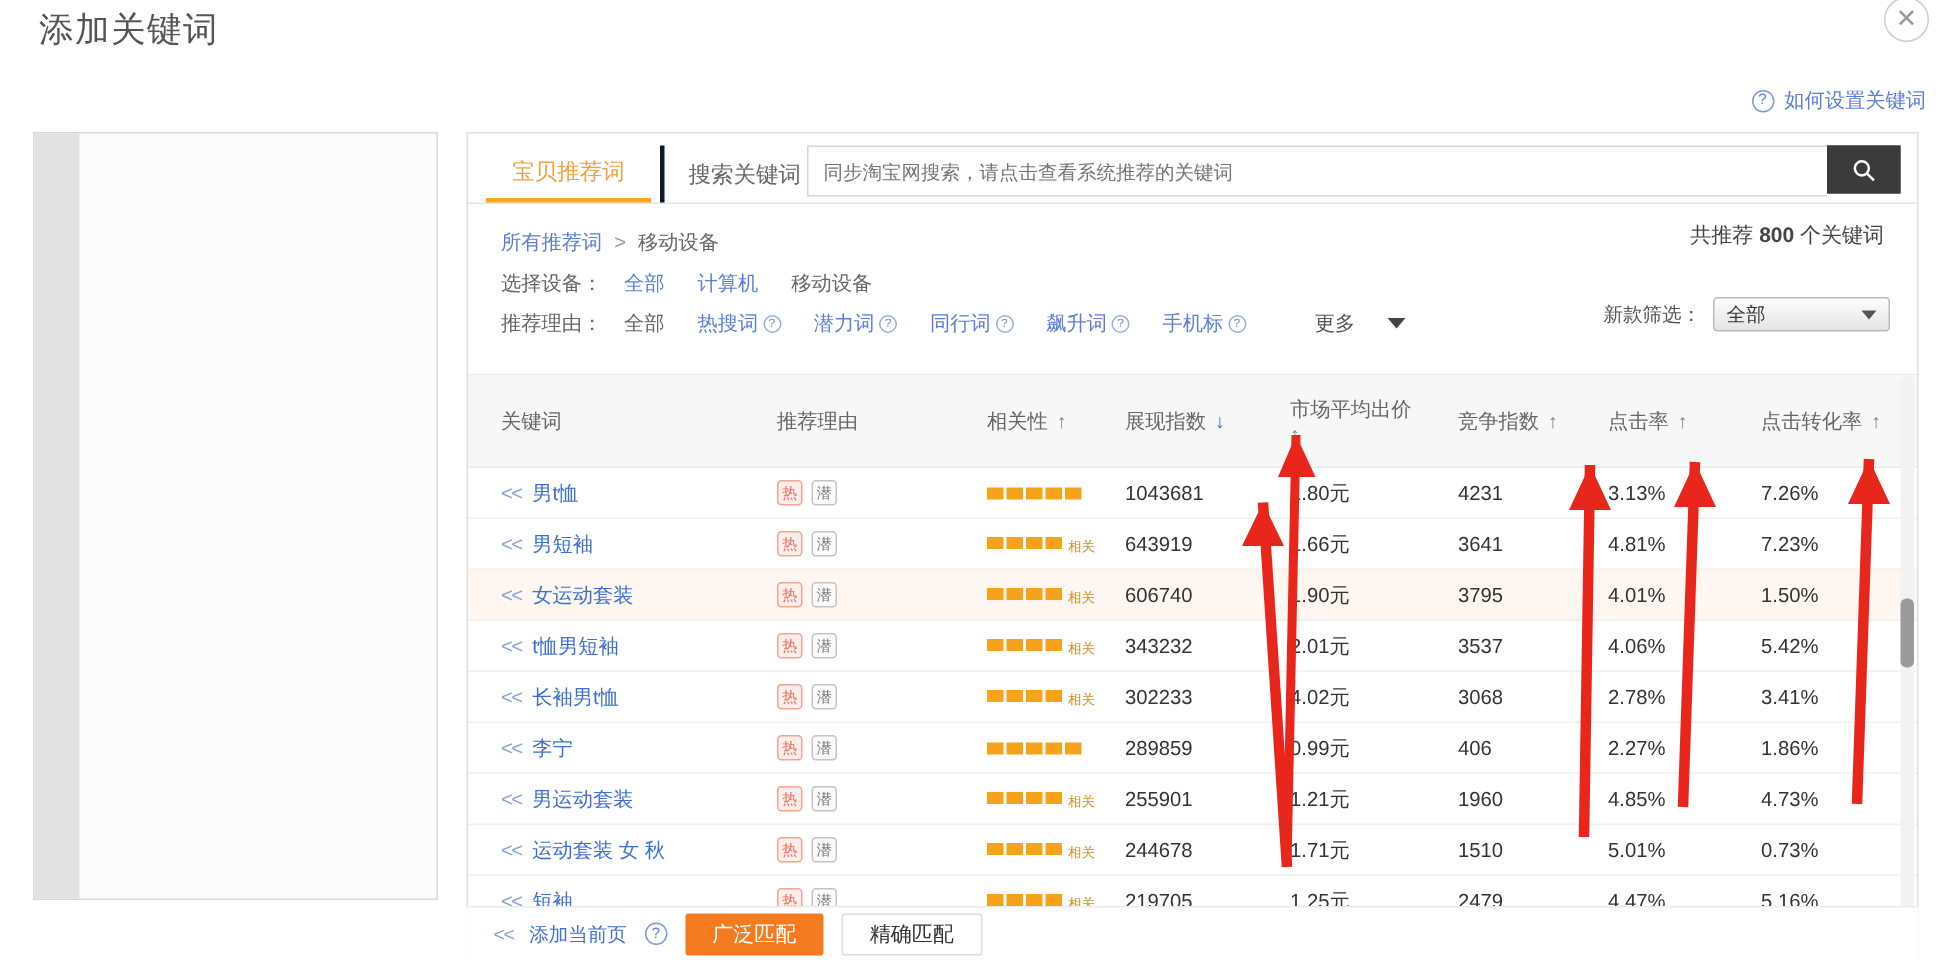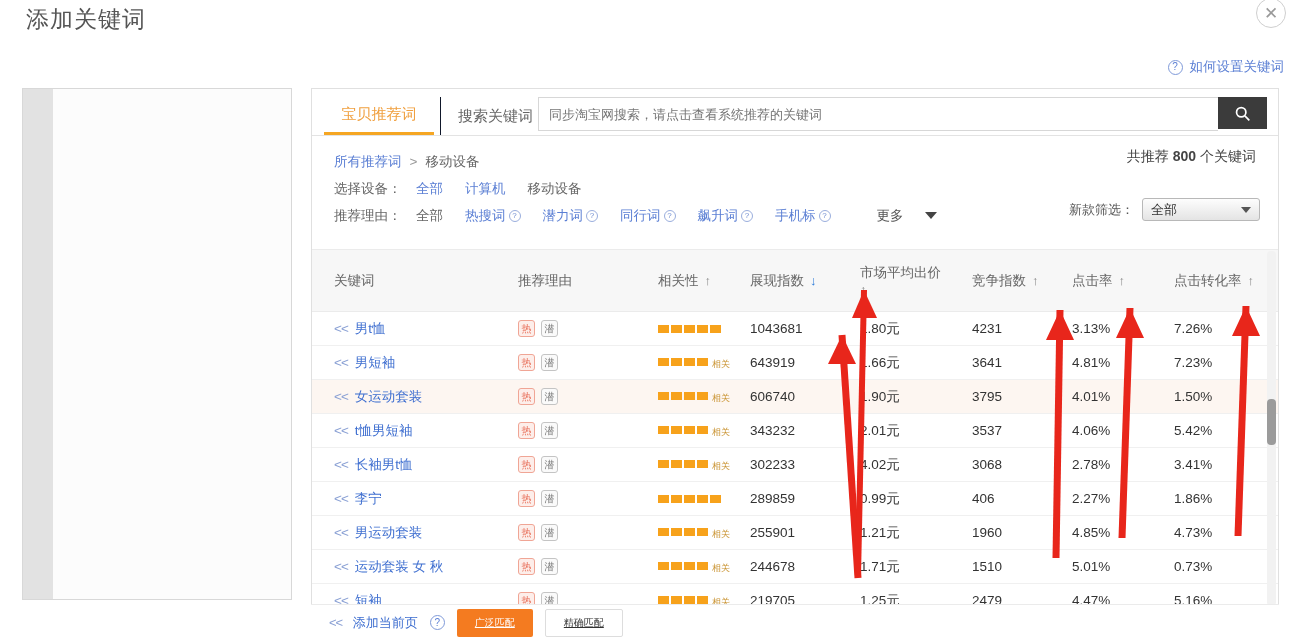--- a/index.html
+++ b/index.html
@@ -61,21 +61,21 @@
   }
 
   
   #tabbar { position:relative; height:47px; border-bottom:1px solid #e3e3e3; }
   .tab {
     position:absolute; top:8px; height:38px; padding:0 12px;
     display:flex; align-items:center; justify-content:center;
     font-size:15px; cursor:pointer;
   }
   #tab-recommend { left:12px; width:110px; color:#f0a040; border-bottom:3px solid #f5a623; }
-  #tab-search    { left:128px; width:110px; color:#666; border-left:1px solid #0f172a; }
+  #tab-search    { left:128px; width:110px; color:#666; border-left:3px solid #0f172a; }
   #search-wrap {
     position:absolute; left:226px; top:8px; right:11px; height:32px; display:flex;
   }
   #search-input {
     flex:1; border:1px solid #d7d7d7; border-right:none;
     padding:16px 10px; font-size:13px; color:#aaa; outline:none;
     font-family:inherit; background:#fff;
   }
   #search-btn {
     width:49px; background:#3b3b3b; border:1px solid #3b3b3b;
@@ -157,21 +157,21 @@
 
   
   #bottom-bar {
     position:absolute; left:311px; bottom:0; width:968px; height:36px;
     border-top:1px solid #ebebeb; background:#fff;
     display:flex; align-items:center; padding-left:18px; gap:12px;
   }
   #add-page { color:#3f6fd0; cursor:pointer; }
   .match-btn {
     height:28px; padding:0 18px; display:flex; align-items:center; justify-content:center;
-    font-size:10px; cursor:pointer; border-radius:2px;text-decoration:underline;
+    font-size:14px; cursor:pointer; border-radius:2px;
   }
   .match-btn.primary { background:#f47b20; color:#fff; }
   .match-btn.ghost { background:#fff; color:#333; border:1px solid #ddd; }
 
   
   .arrow { position:absolute; pointer-events:none; }
 </style>
 </head>
 <body>
 

